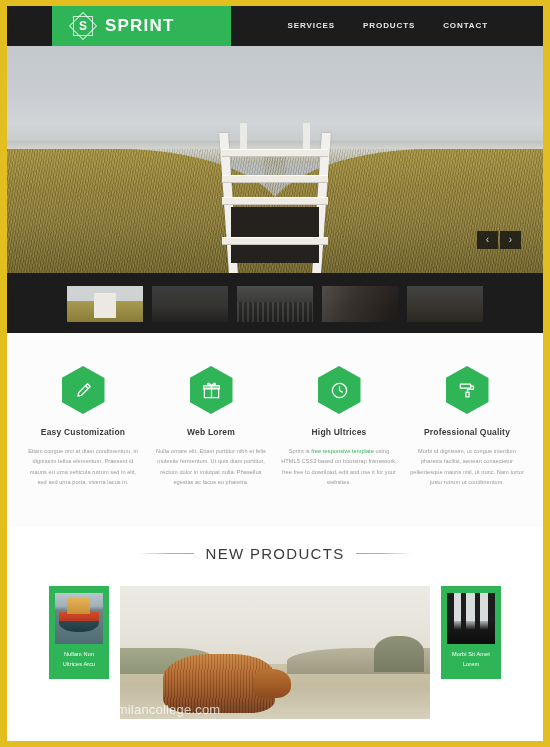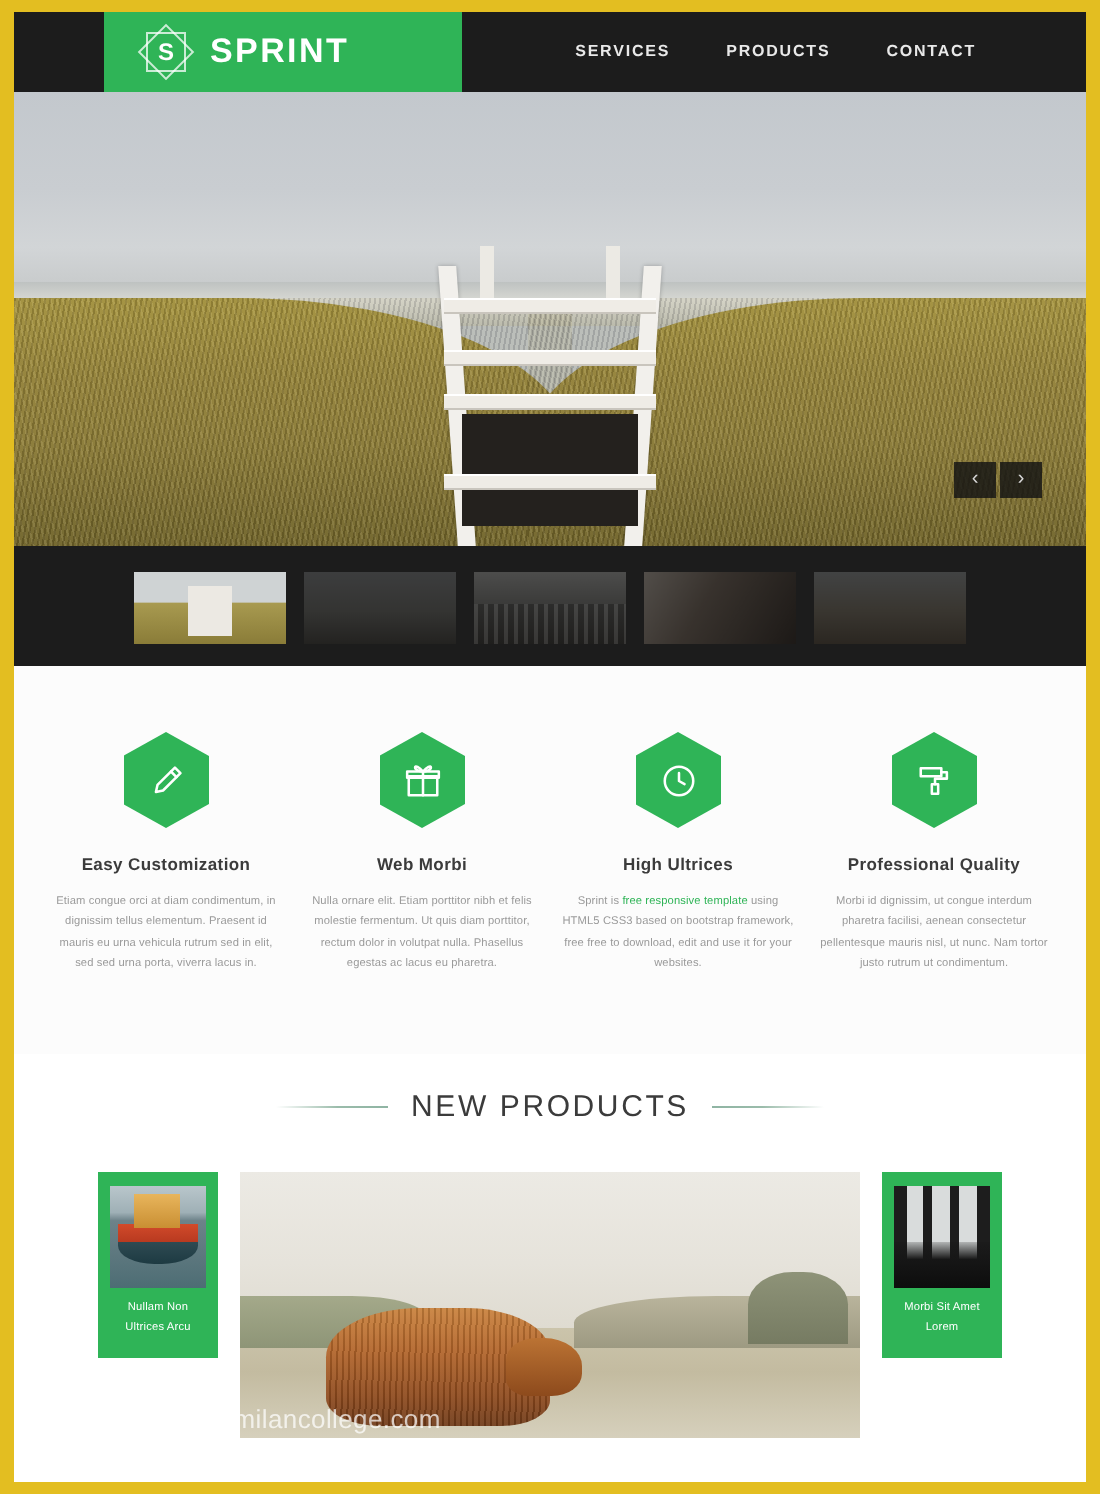--- a/index.html
+++ b/index.html
@@ -507,21 +507,21 @@
     <div class="feature">
       <div class="hex">
         <svg viewBox="0 0 24 24">
               <rect x="3" y="9" width="18" height="12"></rect>
               <rect x="2" y="6" width="20" height="4"></rect>
               <path d="M12 6v15"></path>
               <path d="M12 6C10 6 7 5 7 3.5S9.5 3 12 6z"></path>
               <path d="M12 6c2 0 5-1 5-2.5S14.5 3 12 6z"></path>
             </svg>
       </div>
-      <div class="feature-title">Web Morbi</div>
+      <div class="feature-title">Web Lorem</div>
       <div class="feature-text">Nulla ornare elit. Etiam porttitor nibh et felis molestie fermentum. Ut quis diam porttitor, rectum dolor in volutpat nulla. Phasellus egestas ac lacus eu pharetra.</div>
     </div>
 
     <div class="feature">
       <div class="hex">
         <svg viewBox="0 0 24 24">
               <circle cx="12" cy="12" r="9"></circle>
               <path d="M12 7v5l3.5 2"></path>
             </svg>
       </div>

